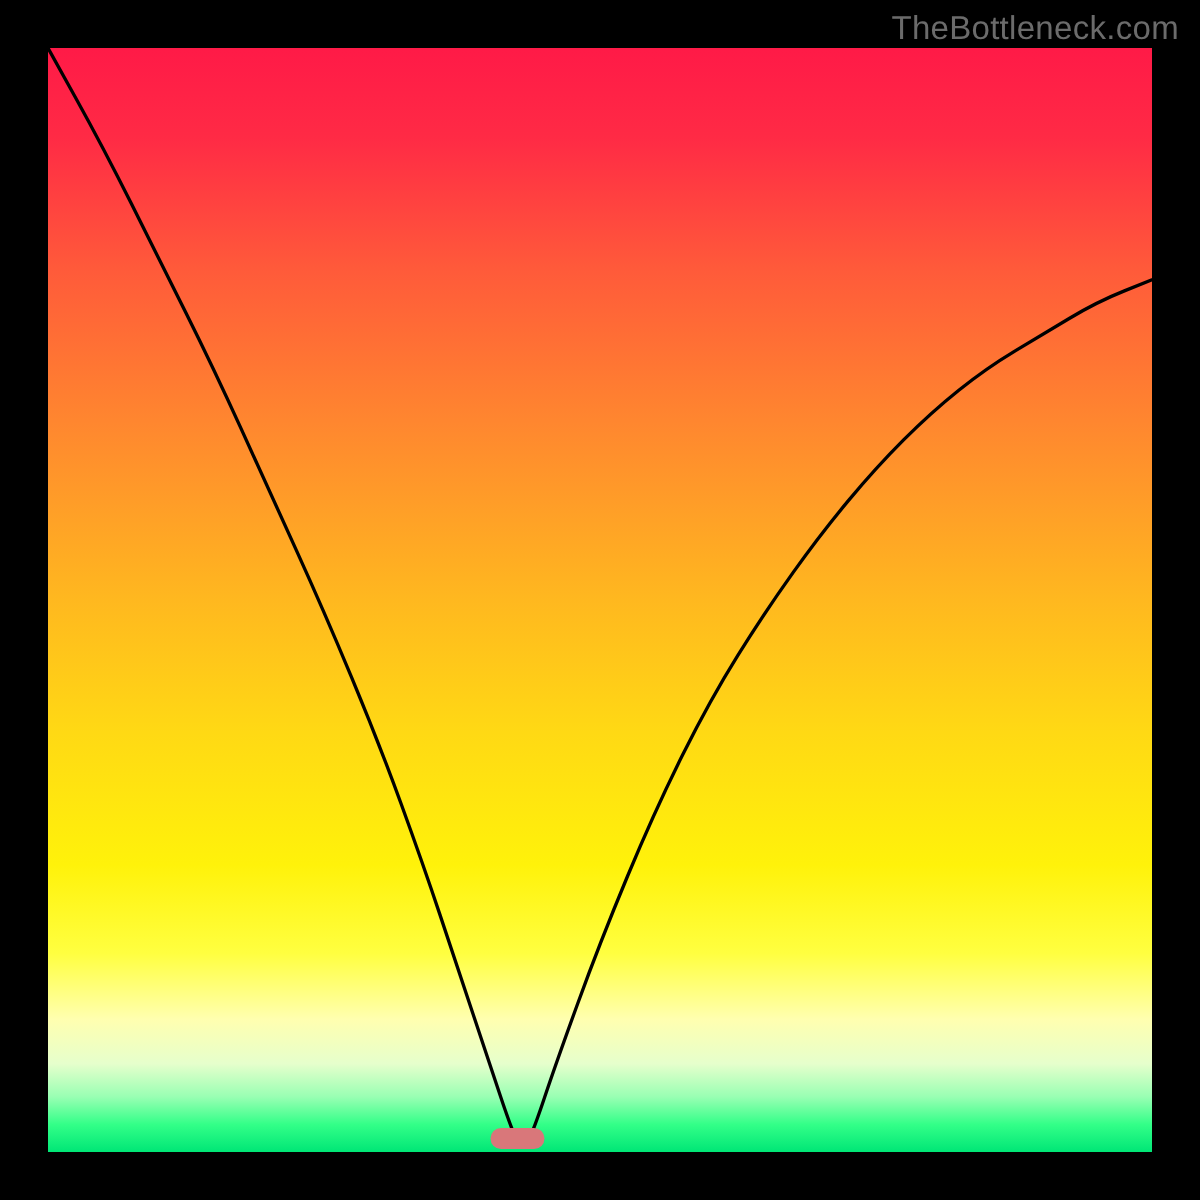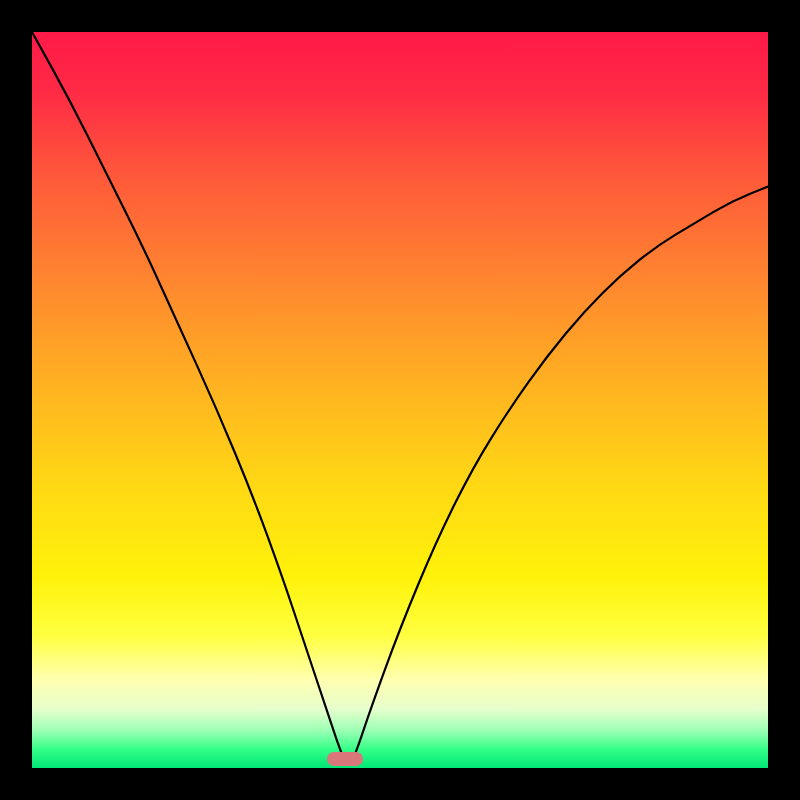--- a/index.html
+++ b/index.html
@@ -84,14 +84,15 @@
     </svg>
 
     <svg class="curve-svg" viewBox="0 0 736 736" preserveAspectRatio="none">
       <path id="curve-path" d="M 0.00 0.00 Q 0.00 0.00 18.40 33.12 Q 36.80 66.24 55.20 103.04 Q 73.60 139.84 92.00 176.64 Q 110.40 213.44 128.80 253.92 Q 147.20 294.40 165.60 334.88 Q 184.00 375.36 202.40 419.52 Q 220.80 463.68 235.52 504.16 Q 250.24 544.64 261.28 577.76 Q 272.32 610.88 283.36 644.00 Q 294.40 677.12 301.76 699.20 Q 309.12 721.28 312.80 728.64 Q 316.48 736.00 320.16 728.64 Q 323.84 721.28 331.20 699.20 Q 338.56 677.12 353.28 636.64 Q 368.00 596.16 386.40 552.00 Q 404.80 507.84 423.20 471.04 Q 441.60 434.24 460.00 404.80 Q 478.40 375.36 496.80 349.60 Q 515.20 323.84 533.60 301.76 Q 552.00 279.68 570.40 261.28 Q 588.80 242.88 607.20 228.16 Q 625.60 213.44 644.00 202.40 Q 662.40 191.36 680.80 180.32 Q 699.20 169.28 717.60 161.92 T 736.00 154.56" fill="none" stroke="#000" stroke-width="2.2" stroke-linecap="round" stroke-linejoin="round"></path>
     </svg>
 
     <div class="marker" id="opt-marker" style="left: 312.8px; top: 727.168px; background: rgb(217, 119, 122);"></div>
 
   </div>
 
+  <div class="watermark">TheBottleneck.com</div>
 
 </div>
 
 </body></html>

